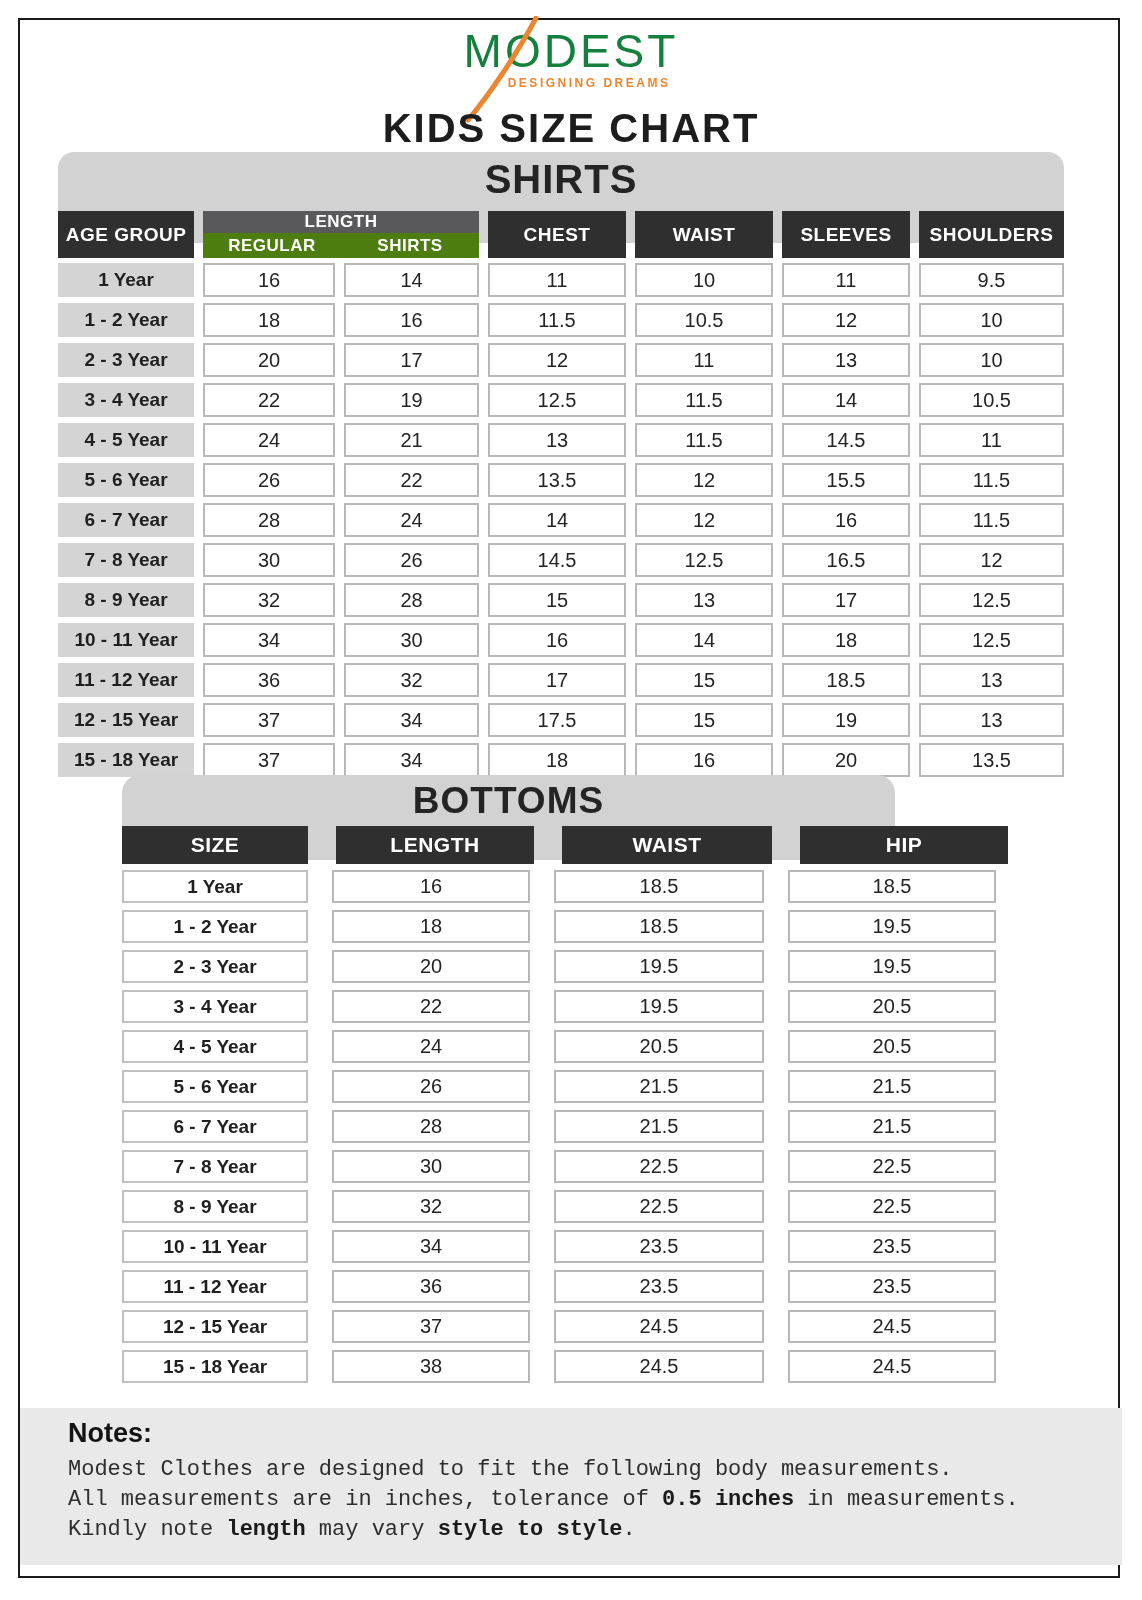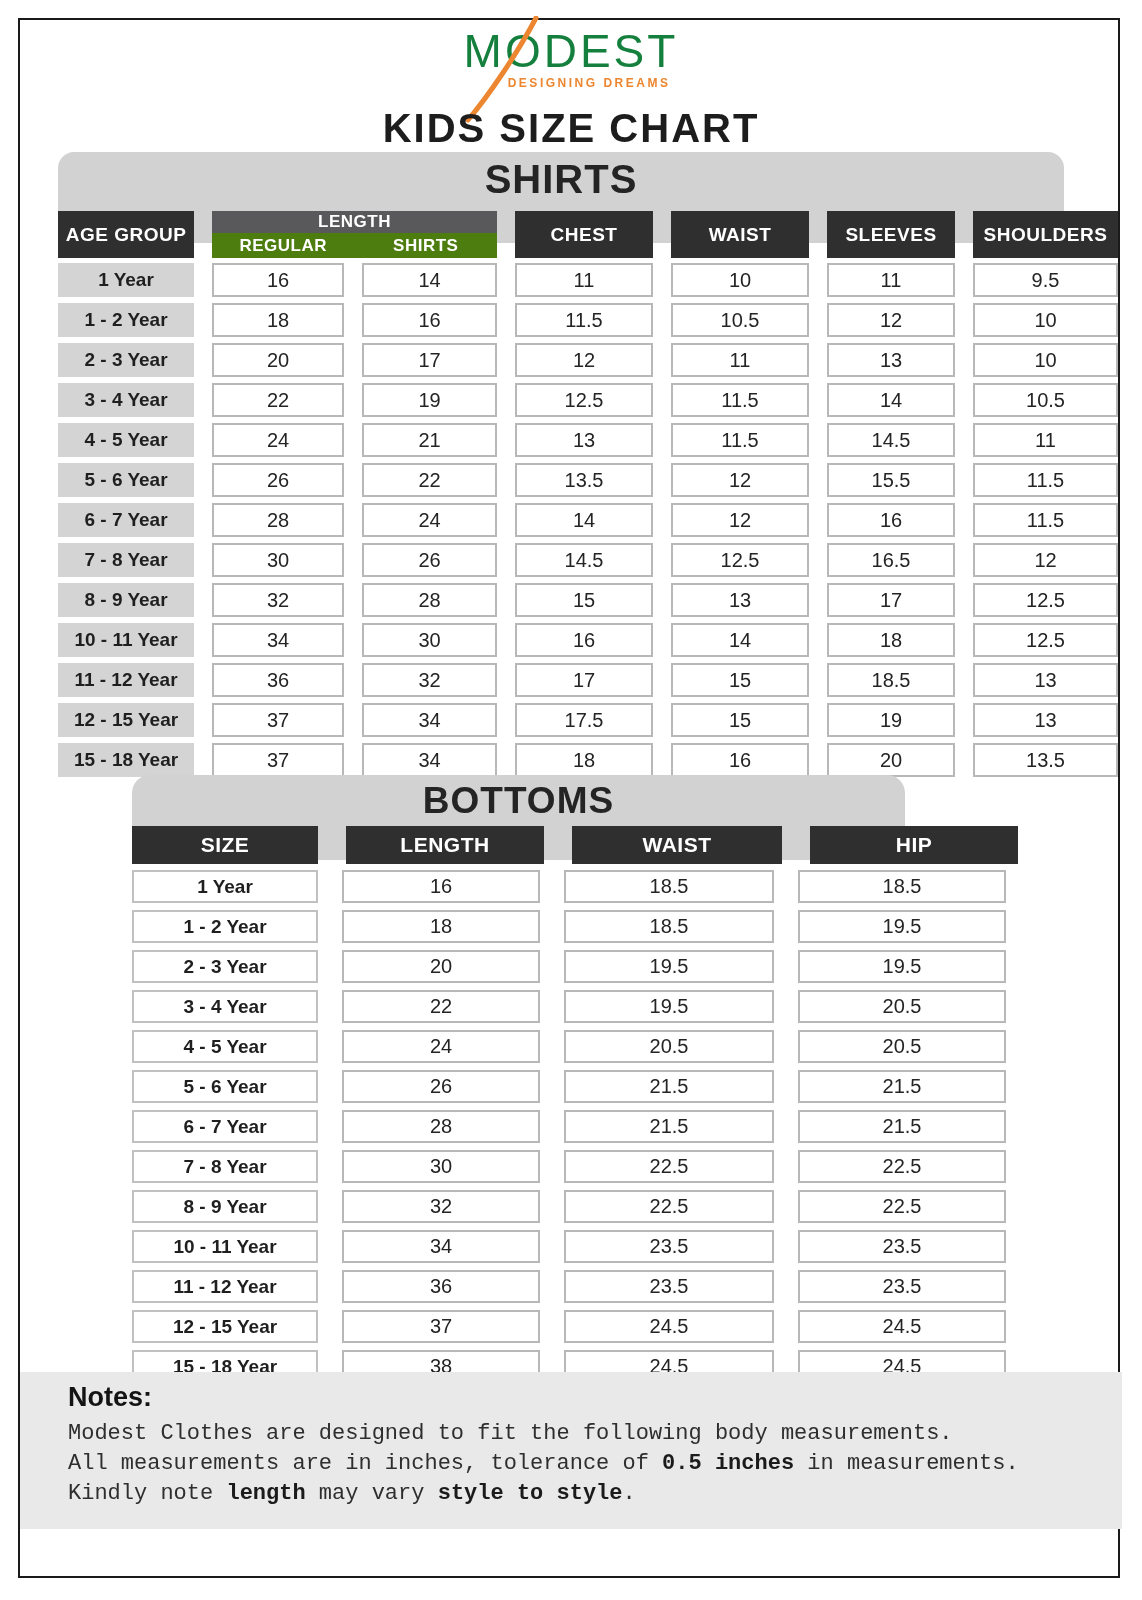--- a/index.html
+++ b/index.html
@@ -19,46 +19,46 @@
 
   
   .band { position:absolute; left:0; top:0; right:0; background:#d2d2d2; }
   .section-title { position:relative; text-align:center; font-weight:800; color:#242424; letter-spacing:1px; }
   .hcell { background:#2f2f2f; color:#ffffff; font-weight:700; display:flex; align-items:center; justify-content:center; letter-spacing:0.5px; box-sizing:border-box; }
 
   
   .shirts-panel { position:absolute; left:58px; top:152px; width:1006px; }
   .shirts-band { height:91px; border-radius:16px; }
   .shirts-title { font-size:40px; padding-top:5px; }
-  .shirt-grid { display:grid; grid-template-columns:136px 132px 135px 138px 138px 128px 145px; column-gap:18px; }
+  .shirt-grid { display:grid; grid-template-columns:136px 132px 135px 138px 138px 128px 145px; column-gap:9px; }
   .shirts-head { position:relative; margin-top:9px; height:47px; align-items:stretch; }
   .shirts-head .hcell { font-size:19px; }
   .length-head { grid-column:2 / 4; display:flex; flex-direction:column; }
   .length-top { height:22px; background:#59595b; color:#fff; font-weight:700; font-size:17px; display:flex; align-items:center; justify-content:center; letter-spacing:0.5px; }
   .length-bottom { flex:1; background:#4d7c0f; display:grid; grid-template-columns:1fr 1fr; }
   .length-bottom div { color:#fff; font-weight:700; font-size:17px; display:flex; align-items:center; justify-content:center; letter-spacing:0.5px; }
   .shirts-body { position:relative; margin-top:5px; display:flex; flex-direction:column; gap:6px; }
   .s-row { height:34px; }
   .cell { display:flex; align-items:center; justify-content:center; box-sizing:border-box; }
   .cell.label { background:#d4d4d4; font-weight:700; font-size:19px; color:#1f1f1f; }
   .cell.val { background:#ffffff; border:2px solid #b8b8b8; font-size:20px; font-weight:500; color:#242424; }
 
   
-  .bottoms-panel { position:absolute; left:132px; top:775px; width:773px; }
+  .bottoms-panel { position:absolute; left:122px; top:775px; width:773px; }
   .bottoms-band { height:85px; border-radius:18px; }
   .bottoms-title { font-size:37px; padding-top:5px; }
   .bottom-grid { display:grid; grid-template-columns:186px 198px 210px 208px; column-gap:24px; }
   .bottoms-head { position:relative; margin-top:4px; height:38px; align-items:stretch;gap:28px; }
   .bottoms-head .hcell { font-size:21px; }
   .bottoms-body { position:relative; margin-top:6px; display:flex; flex-direction:column; gap:7px; }
   .b-row { height:33px; }
   .cell.blabel { background:#ffffff; border:2px solid #c0c0c0; font-weight:700; font-size:19px; color:#1f1f1f; }
 
   
-  .notes { position:absolute; left:20px; top:1372px; width:1102px; height:157px; background:#e9e9e9; box-sizing:border-box; padding:10px 40px 0 48px; }
+  .notes { position:absolute; left:20px; top:1408px; width:1102px; height:157px; background:#e9e9e9; box-sizing:border-box; padding:10px 40px 0 48px; }
   .notes-title { font-size:27px; font-weight:800; color:#141414; margin-bottom:6px; }
   .notes-line { font-size:22px; color:#2e2e2e; line-height:30px;font-family:Liberation Mono, monospace; }
   .notes-line b { color:#1b1b1b; }
 </style>
 </head>
 <body>
 
 <div class="page">
   <div class="page-frame"></div>
 

